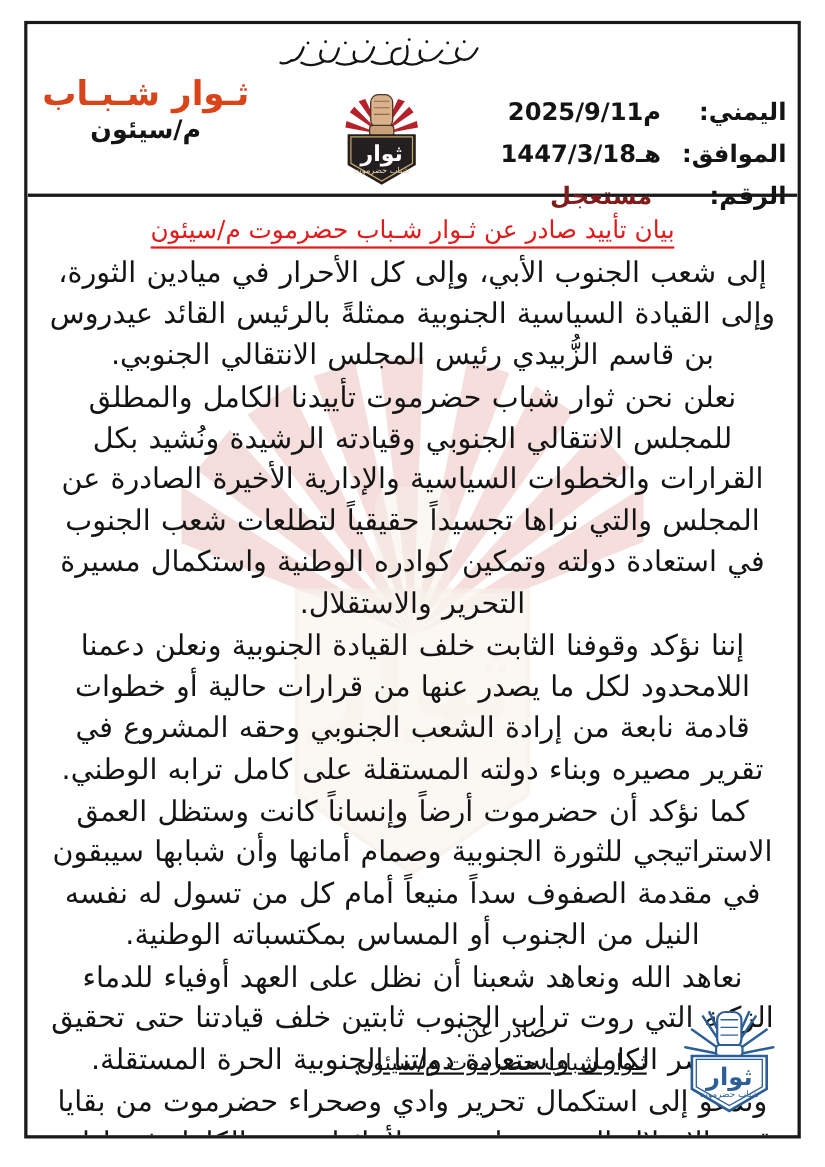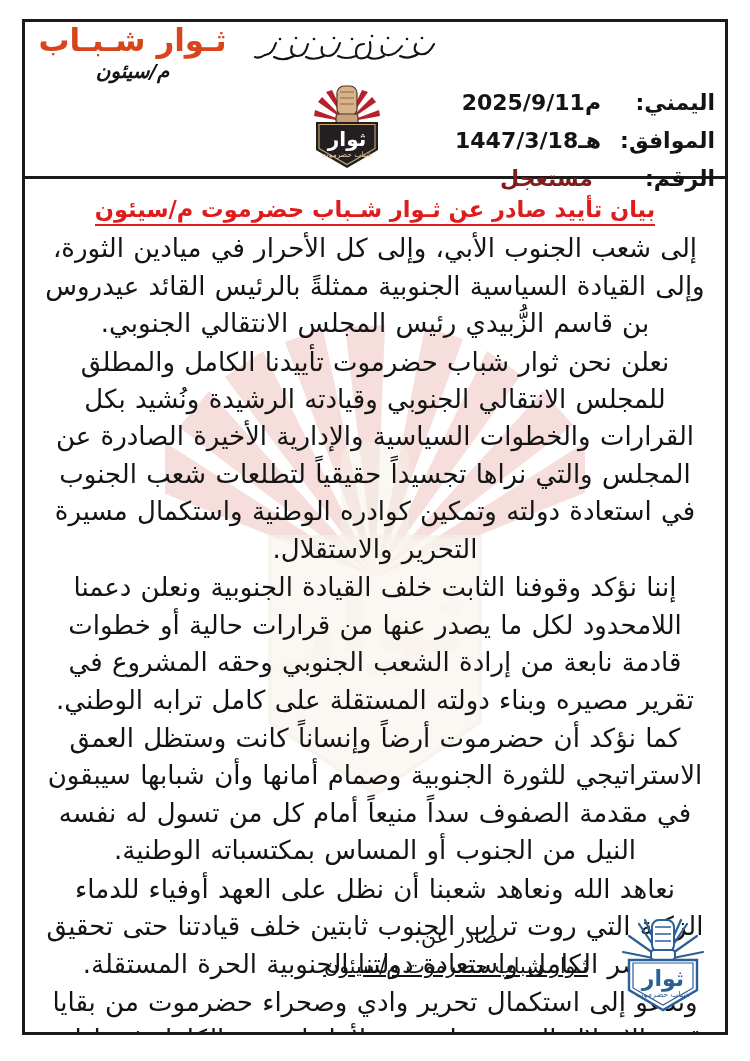--- a/index.html
+++ b/index.html
@@ -53,41 +53,40 @@
     flex-direction: row;
     align-items: stretch;
     background: #ffffff;
   }
 
   .header-right {
     width: 215px;
     flex: 0 0 215px;
     display: flex;
     flex-direction: column;
-    justify-content: flex-start;
+    justify-content: center;
     align-items: center;
     padding-top: 2px;
     box-sizing: border-box;
   }
   .org-line1, .org-line2 {
     color: #d8451b;
     font-weight: bold;
     font-size: 31px;
     line-height: 1.08;
     letter-spacing: 0px;
     white-space: nowrap;
   }
   .org-line3 {
     color: #141414;
     font-weight: bold;
-    font-size: 20px;
+    font-size: 23px;
     line-height: 1.15;
     margin-top: 3px;
     white-space: nowrap;
-    font-style: italic;
   }
 
   .header-center {
     flex: 1 1 auto;
     display: flex;
     flex-direction: column;
     align-items: center;
     justify-content: flex-start;
     padding-top: 8px;
     box-sizing: border-box;
@@ -146,21 +145,21 @@
   .body-area {
     position: relative;
     z-index: 2;
     padding: 14px 20px 0 20px;
     box-sizing: border-box;
   }
 
   .doc-title {
     text-align: center;
     color: #e01b1b;
-    font-weight: bold;
+    font-weight: normal;
     font-size: 22.5px;
     line-height: 1.3;
     margin: 2px 0 6px 0;
   }
   .doc-title span {
     border-bottom: 2px solid #e01b1b;
     padding-bottom: 2px;
   }
 
   .basmala-text {

